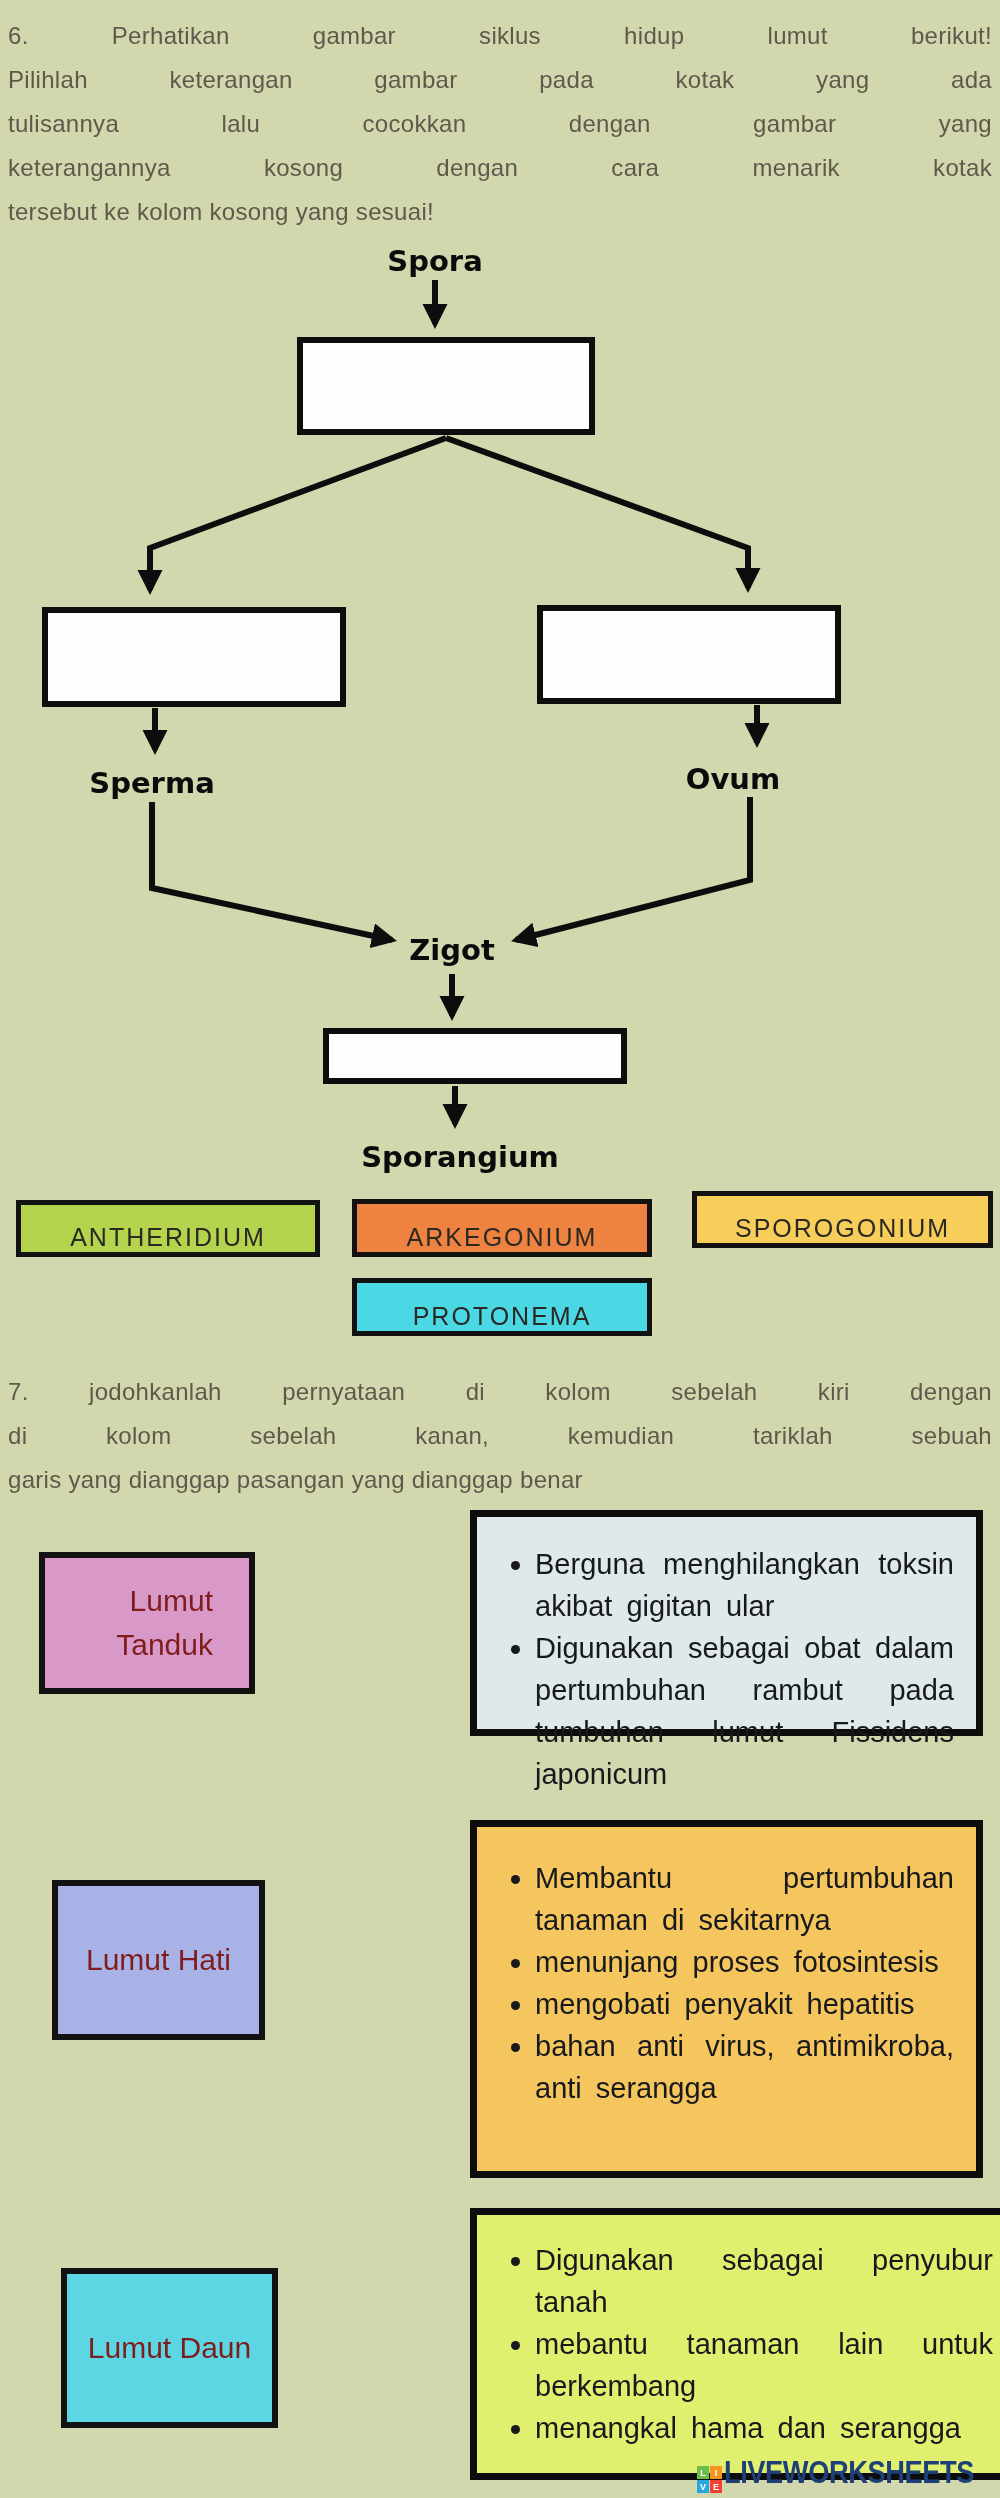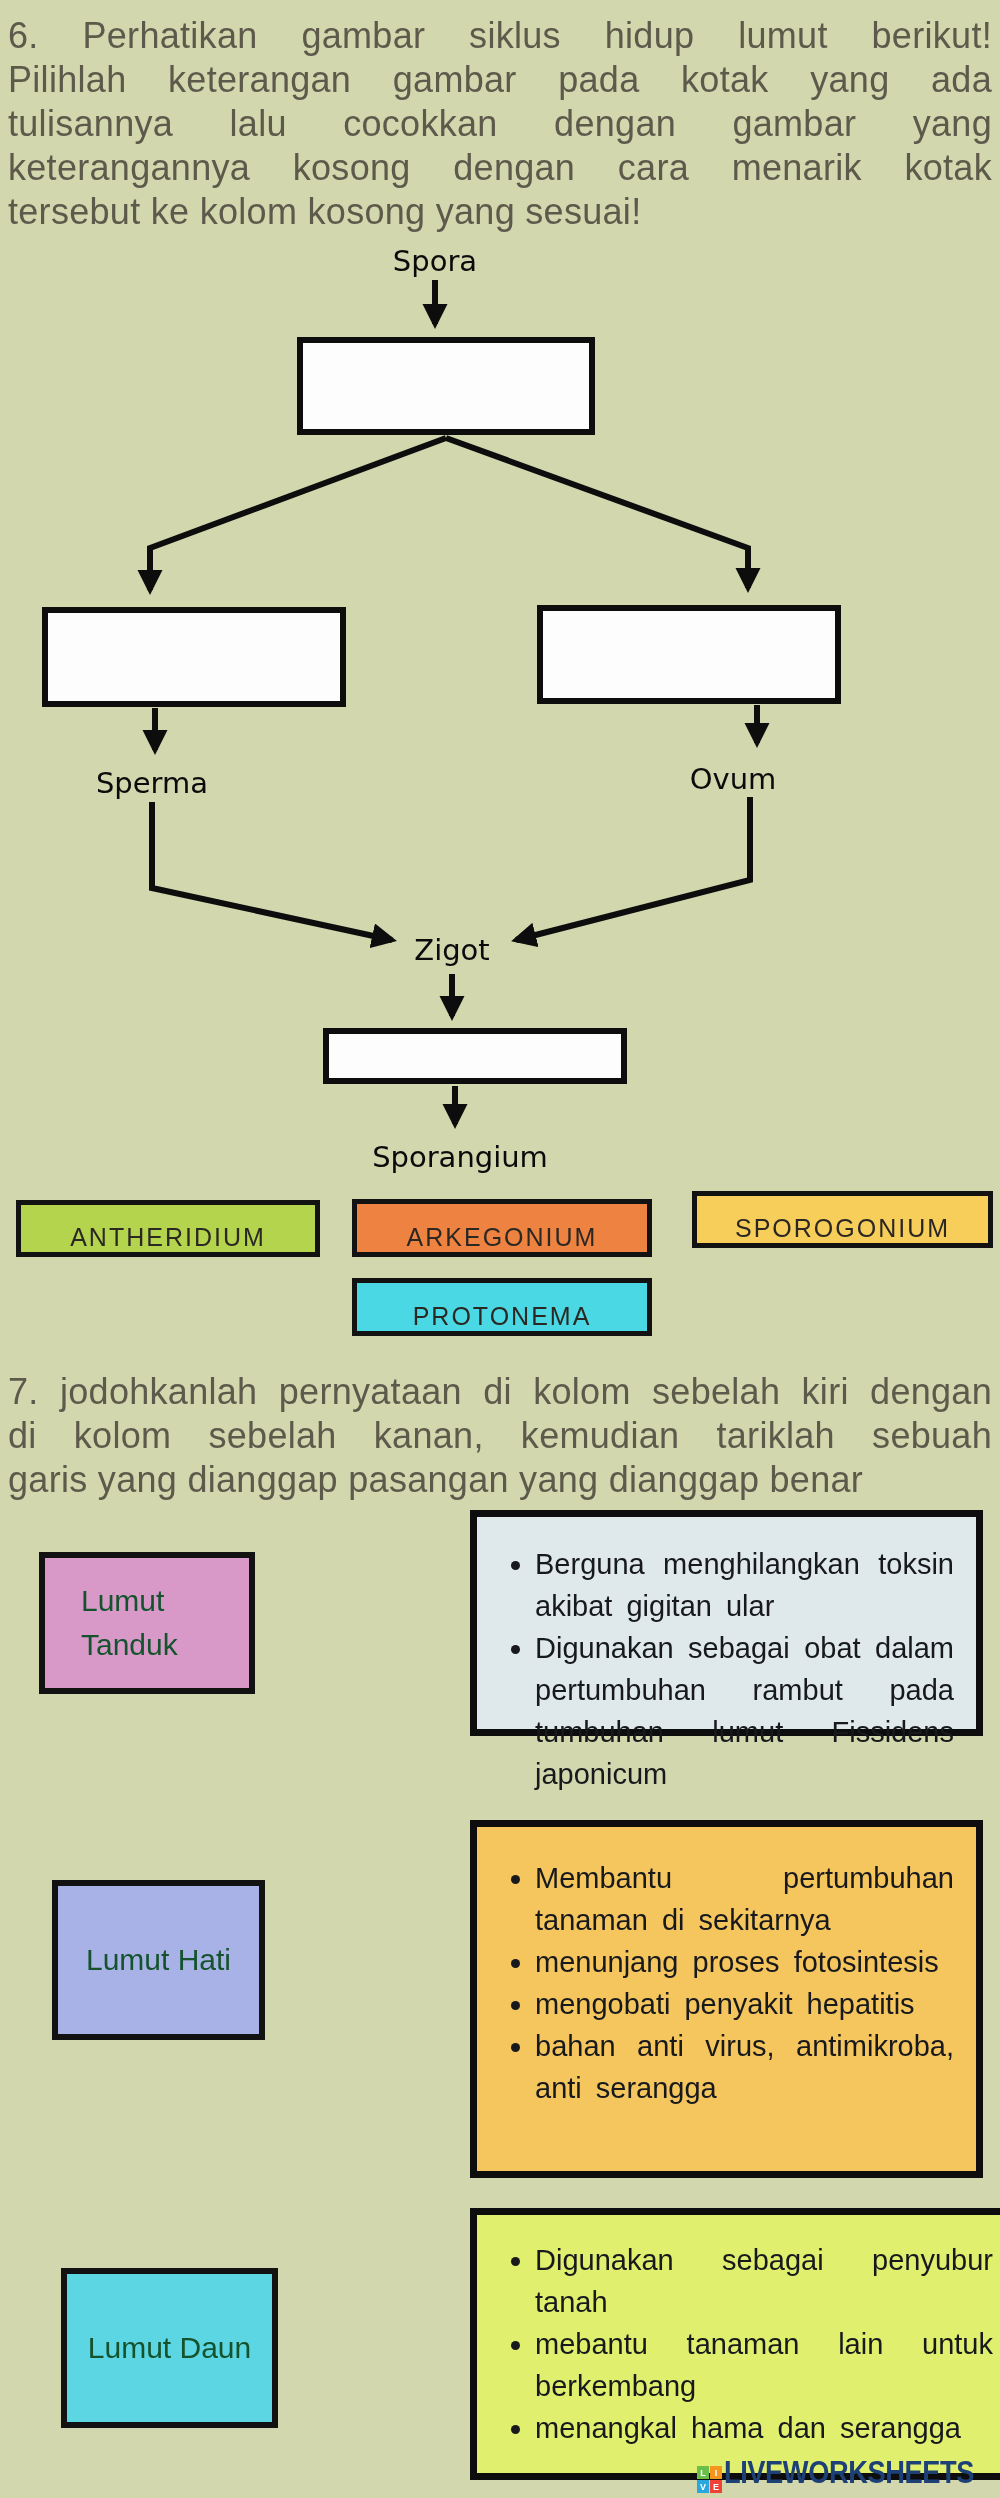--- a/index.html
+++ b/index.html
@@ -4,39 +4,39 @@
 <style>
   html,body{margin:0;padding:0;}
   .page{
     position:relative;
     width:1000px;height:2498px;
     overflow:hidden;
     font-family:"Liberation Sans",sans-serif;
   }
   
   .qblock{position:absolute;left:8px;width:984px;color:#5d5a4c;
-    font-size:36px;line-height:44px;letter-spacing:.3px;}
+    font-size:24px;line-height:44px;letter-spacing:.3px;}
   .jline{text-align:justify;text-align-last:justify;white-space:normal;}
   .jlast{text-align:left;text-align-last:left;}
   #q6{top:14px;}
   #q7{top:1370px;}
   
   .flow{position:absolute;left:0;top:240px;}
   .flow line,.flow polyline{stroke:#0d0d0d;stroke-width:6;fill:none;}
   .dropbox{position:absolute;background:#fdfdfd;border:6px solid #0d0d0d;box-sizing:border-box;}
-  .dlabel{position:absolute;font-family:"DejaVu Sans",sans-serif;font-weight:400;
+  .dlabel{position:absolute;font-family:"DejaVu Sans",sans-serif;font-weight:700;
     color:#0b0b0b;font-size:29px;text-align:left;transform:translateX(-50%);white-space:nowrap;}
   
   .chip{position:absolute;border:5px solid #121212;box-sizing:border-box;
     display:flex;align-items:flex-end;justify-content:center;
     font-size:25px;letter-spacing:2px;color:#2b2823;}
   
   .opt{position:absolute;border:6px solid #121212;box-sizing:border-box;
-    display:flex;align-items:center;justify-content:center;text-align:left;
-    font-size:30px;line-height:44px;color:#14532d;}
+    display:flex;align-items:center;justify-content:center;text-align:right;
+    font-size:30px;line-height:44px;color:#7f1d1d;}
   .desc{position:absolute;border:7px solid #0d0d0d;box-sizing:border-box;color:#17191c;}
   .desc ul{margin:0;padding:0 22px 0 58px;list-style:disc outside;}
   .desc li{font-size:29px;line-height:42px;text-align:justify;text-align-last:left;
     word-spacing:6px;color:#17191c;}
   #desc1 ul{padding-top:26px;}
   #desc2 ul{padding-top:30px;}
   #desc3 ul{padding-top:24px;}
   
   .logo{position:absolute;left:697px;top:2455px;display:flex;align-items:flex-start;z-index:5;}
   .tiles{display:grid;grid-template-columns:12px 12px;grid-template-rows:13px 13px;gap:1px;margin-top:11px;}

